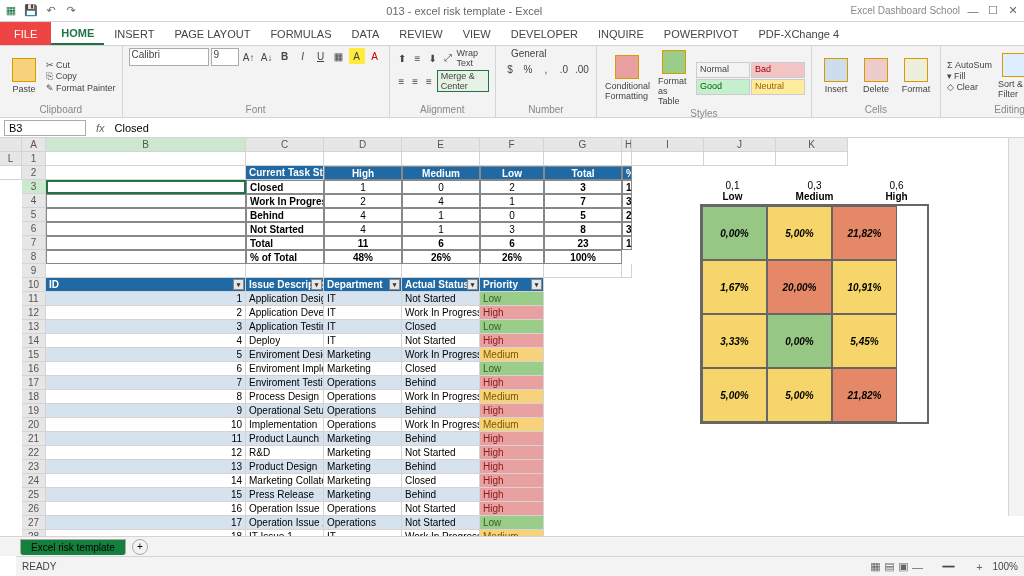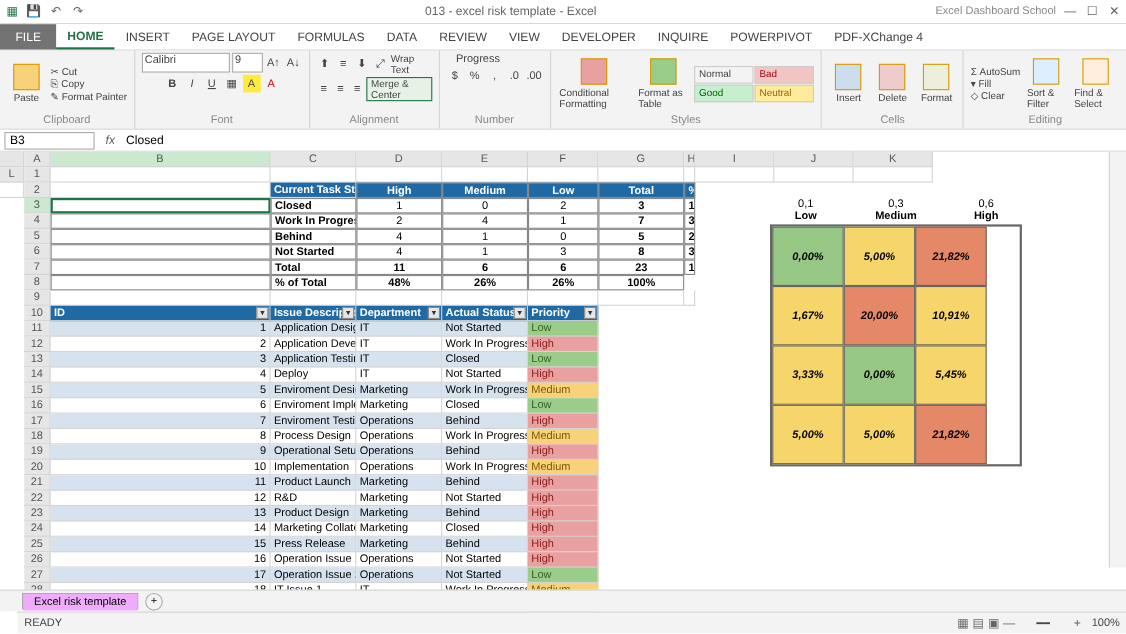--- a/index.html
+++ b/index.html
@@ -2,21 +2,21 @@
 <html><head>
 <meta charset="utf-8">
 <style>
 *{box-sizing:border-box;margin:0;padding:0;font-family:"Segoe UI",Arial,sans-serif}
 body{background:#fff;width:1024px;height:576px;overflow:hidden;font-size:11px;position:relative}
 .titlebar{height:22px;background:#fff;display:flex;align-items:center;justify-content:space-between;border-bottom:1px solid #d4d4d4;padding:0 4px}
 .titlebar .left,.titlebar .right{display:flex;gap:6px;align-items:center}
 .titlebar .center{flex:1;text-align:center;color:#666;font-size:11px}
 .icon{display:inline-flex;width:14px;height:14px;align-items:center;justify-content:center;font-size:11px;color:#666}
 .menubar{height:24px;background:#fff;display:flex;align-items:stretch;border-bottom:1px solid #d4d4d4}
-.menu-file{background:#737373;color:#fff;padding:4px 14px;font-size:11px;display:flex;align-items:center}
+.menu-file{background:#ef4444;color:#fff;padding:4px 14px;font-size:11px;display:flex;align-items:center}
 .menu-tab{padding:4px 10px;font-size:11px;color:#444;display:flex;align-items:center;cursor:pointer}
 .menu-tab.active{color:#217346;font-weight:600;border-bottom:2px solid #217346}
 .menubar .flex{flex:1}
 .ribbon{height:72px;background:#f3f3f3;border-bottom:1px solid #d4d4d4;display:flex;font-size:10px;color:#444}
 .rgroup{border-right:1px solid #d4d4d4;padding:2px 6px 0;display:flex;flex-direction:column;align-items:center;justify-content:space-between}
 .rgroup .content{display:flex;gap:4px;flex:1;align-items:center}
 .rgroup .label{font-size:10px;color:#888;padding:0 0 2px;text-align:left}
 .btncol{display:flex;flex-direction:column;gap:1px;font-size:9px}
 .btncol span{white-space:nowrap}
 .big-btn{display:flex;flex-direction:column;align-items:center;gap:2px;padding:2px;font-size:9px;min-width:36px}
@@ -51,21 +51,21 @@
 .sel-cell{border:2px solid #217346!important}
 .heatmap{position:absolute;top:42px;left:700px;font-size:10px}
 .heatmap .labels{display:flex;gap:17px;margin-bottom:2px}
 .heatmap .labels div{width:65px;text-align:center}
 .heatmap .labels .v{font-weight:400}
 .heatmap .labels .t{font-weight:600}
 .heat-grid{display:grid;grid-template-columns:repeat(3,65px);grid-auto-rows:54px;border:2px solid #666}
 .heat-grid div{border:1px solid #666;display:flex;align-items:center;justify-content:center;font-weight:700;font-style:italic;font-size:10px}
 .statusbar{position:absolute;bottom:0;left:16px;right:0;height:20px;background:#f3f3f3;border-top:1px solid #d4d4d4;display:flex;align-items:center;font-size:10px;color:#444;padding:0 6px}
 .sheet-tabs{position:absolute;bottom:20px;left:0;right:0;height:20px;background:#f3f3f3;border-top:1px solid #d4d4d4;display:flex;align-items:center;font-size:10px;padding:0 20px}
-.sheet-tab{background:#f0abfc;border:1px solid #aaa;border-bottom:none;padding:2px 10px;border-radius:0 0 3px 3px}
+.sheet-tab{background:#15803d;border:1px solid #aaa;border-bottom:none;padding:2px 10px;border-radius:0 0 3px 3px}
 .plus-tab{margin-left:6px;width:16px;height:16px;border:1px solid #aaa;border-radius:8px;text-align:center;line-height:14px}
 .scrollbar-v{position:absolute;top:0;right:0;width:16px;bottom:40px;background:#f3f3f3;border-left:1px solid #d4d4d4}
 .empty{border:none!important}
 </style>
 </head>
 <body>
 
 <div class="titlebar">
   <div class="left">
     <span class="icon" style="color:#217346">▦</span>
@@ -109,21 +109,21 @@
         </div>
       <div class="btncol">
         <span>✂ <span>Cut</span></span>
         <span>⎘ <span>Copy</span></span>
         <span>✎ <span>Format Painter</span></span>
       </div>
     </div>
     <div class="label">Clipboard</div>
   </div>
   <div class="rgroup">
-    <div class="content" style="flex-direction:column;align-items:center;gap:2px">
+    <div class="content" style="flex-direction:row;align-items:flex-start;gap:2px">
       <div class="font-row">
         <div class="sel" style="width:80px">Calibri</div>
         <div class="sel" style="width:28px">9</div>
         <span class="mini-btn">A↑</span>
         <span class="mini-btn">A↓</span>
       </div>
       <div class="font-row">
         <span class="mini-btn bold">B</span>
         <span class="mini-btn" style="font-style:italic">I</span>
         <span class="mini-btn" style="text-decoration:underline">U</span>
@@ -147,21 +147,21 @@
         <span class="mini-btn">≡</span>
         <span class="mini-btn">≡</span>
         <span class="mini-btn">≡</span>
         <span style="font-size:9px;background:#e6f2e6;border:1px solid #217346;padding:0 3px">Merge &amp; Center</span>
       </div>
     </div>
     <div class="label">Alignment</div>
   </div>
   <div class="rgroup">
     <div class="content" style="flex-direction:column;gap:2px">
-      <div class="sel" style="width:70px">Progress</div>
+      <div class="sel" style="width:70px">General</div>
       <div class="font-row">
         <span class="mini-btn">$</span>
         <span class="mini-btn">%</span>
         <span class="mini-btn">,</span>
         <span class="mini-btn">.0</span>
         <span class="mini-btn">.00</span>
       </div>
     </div>
     <div class="label">Number</div>
   </div>

